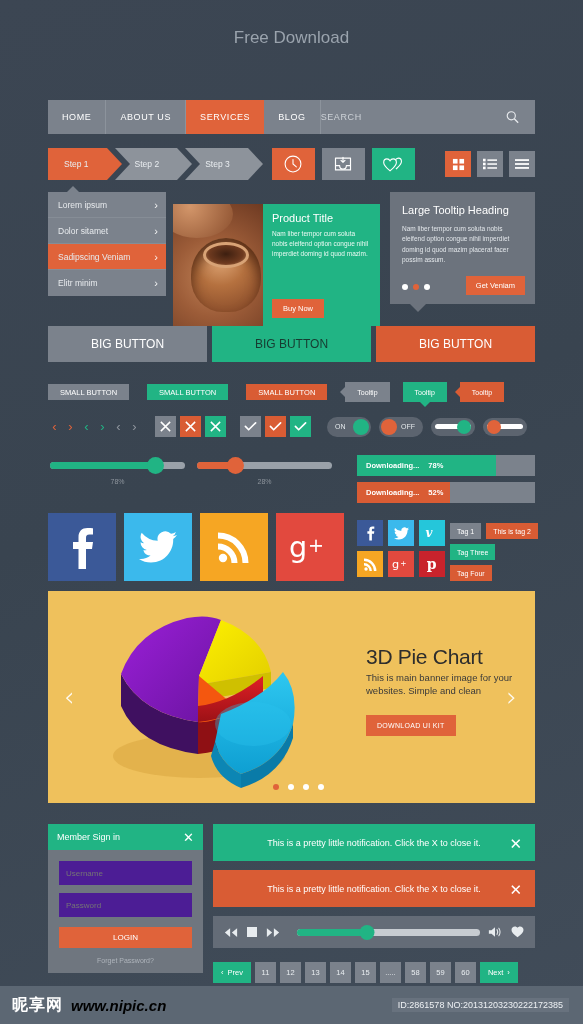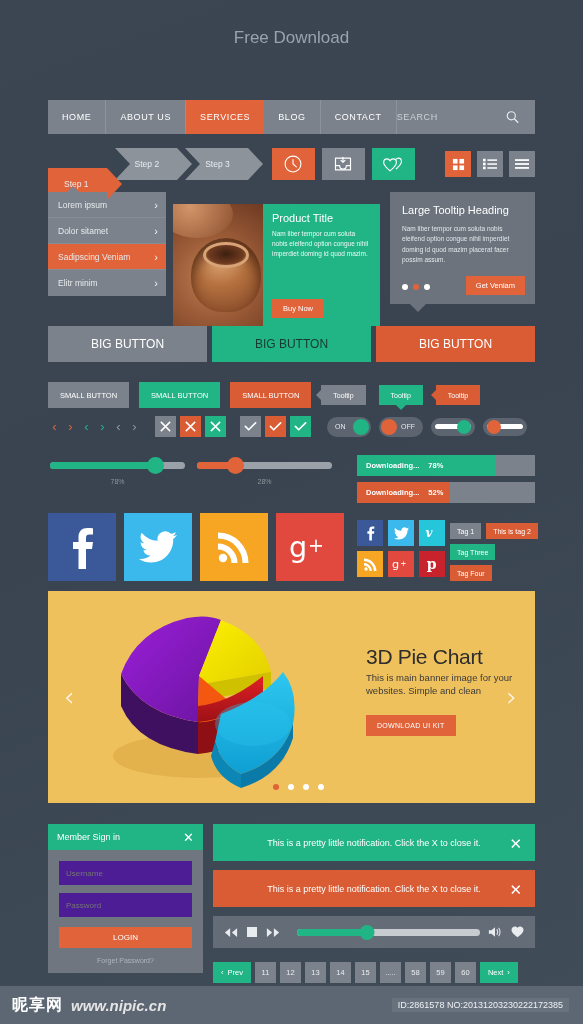--- a/index.html
+++ b/index.html
@@ -30,21 +30,21 @@
   .nav-search span { font-size: 9px; color: #cdd2d7; letter-spacing: .6px; }
   .nav-search .sicon { position: absolute; right: 16px; top: 50%; transform: translateY(-50%); }
 
   
   .row-steps { position: absolute; left: 48px; top: 148px; width: 487px; height: 32px;
                display: flex; align-items: center; }
   .steps { display: flex; height: 32px; }
   .step { position: relative; height: 32px; display: flex; align-items: center;
           padding: 0 18px 0 20px; font-size: 8.5px; color: #e9edf0; background: #8d939b;
           margin-right: 8px; }
-  .step:first-child { padding-left: 16px; margin-top: 20px; }
+  .step:first-child { padding-left: 16px; }
   .step.active { background: #e0633a; }
   .step::after { content: ""; position: absolute; right: -15px; top: 0;
                  border-left: 15px solid #8d939b; border-top: 16px solid transparent;
                  border-bottom: 16px solid transparent; z-index: 2; }
   .step.active::after { border-left-color: #e0633a; }
   .step::before { content: ""; position: absolute; left: 0; top: 0;
                   border-left: 15px solid #3a4552; border-top: 16px solid transparent;
                   border-bottom: 16px solid transparent; }
   .step:first-child::before { display: none; }
 
@@ -110,22 +110,22 @@
              display: flex; justify-content: space-between; }
   .big-btn { width: 159px; height: 36px; display: flex; align-items: center;
              justify-content: center; font-size: 12px; cursor: pointer; }
   .bb-gray  { background: #7b828c; color: #fff; }
   .bb-green { background: #21b484; color: #173b31; }
   .bb-orange{ background: #d95c34; color: #fff; }
 
   
   .row-small { position: absolute; left: 48px; top: 382px; width: 487px;
                display: flex; align-items: center; }
-  .small-btn { height: 26px; display: flex; align-items: center; justify-content: center;
-               font-size: 7.5px; color: #fff; padding: 0 12px; margin-right: 10px;
+  .small-btn { height: 16px; display: flex; align-items: center; justify-content: center;
+               font-size: 7.5px; color: #fff; padding: 0 12px; margin-right: 18px;
                cursor: pointer; }
   .sb-gray { background: #7b828c; } .sb-green { background: #21b484; }
   .sb-orange { background: #d95c34; }
   .tooltip { position: relative; height: 20px; display: flex; align-items: center;
              justify-content: center; font-size: 7px; color: #fff; padding: 0 12px;
              margin-right: 13px; }
   .tt-gray { background: #7b828c; } .tt-green { background: #21b484; }
   .tt-orange { background: #d95c34; }
   .tt-gray::before, .tt-orange::before { content:""; position:absolute; left:-5px; top:50%;
       transform: translateY(-50%); border-top:5px solid transparent;
@@ -261,41 +261,40 @@
   .pg { height: 21px; min-width: 21px; display: flex; align-items: center;
         justify-content: center; background: #7b828c; color: #e9edf0; font-size: 7.5px;
         padding: 0 1px; cursor: pointer; }
   .pg-nav { background: #21b484; color: #fff; padding: 0 8px; gap: 4px; }
 
   
   .footer { position: absolute; left: 0; bottom: 0; width: 583px; height: 38px;
             background: #5c6773; display: flex; align-items: center; }
   .wm-cn { font-size: 16px; font-weight: bold; color: #fff; margin-left: 12px;
            font-family: "DejaVu Sans", sans-serif; letter-spacing: 1px; }
-  .wm-url { font-size: 15px; font-weight: bold; font-style: italic; color: #e5e5e5;
+  .wm-url { font-size: 15px; font-weight: bold; font-style: italic; color: #000000;
             margin-left: 8px; }
   .wm-id { margin-left: auto; margin-right: 14px; font-size: 9px; color: #eef1f4;
            background: rgba(255,255,255,.08); padding: 2px 6px; }
   svg { display: block; }
 </style>
 </head>
 <body>
 
 <div class="page">
 
   <div class="hero">
     <div class="hero-sub">Free Download</div>
   </div>
 
   <div class="navbar">
     <div class="nav-item">HOME</div>
     <div class="nav-item">ABOUT US</div>
     <div class="nav-item active">SERVICES</div>
     <div class="nav-item">BLOG</div>
-    <div class="nav-item">CONTACT</div>
     <div class="nav-search">
       <span>SEARCH</span>
       <span class="sicon">
         <svg width="13" height="13" viewBox="0 0 16 16">
             <circle cx="6.5" cy="6.5" r="5" fill="none" stroke="#e8ebee" stroke-width="1.4"></circle>
             <line x1="10.2" y1="10.2" x2="15" y2="15" stroke="#e8ebee" stroke-width="1.6"></line>
           </svg>
       </span>
     </div>
   </div>

